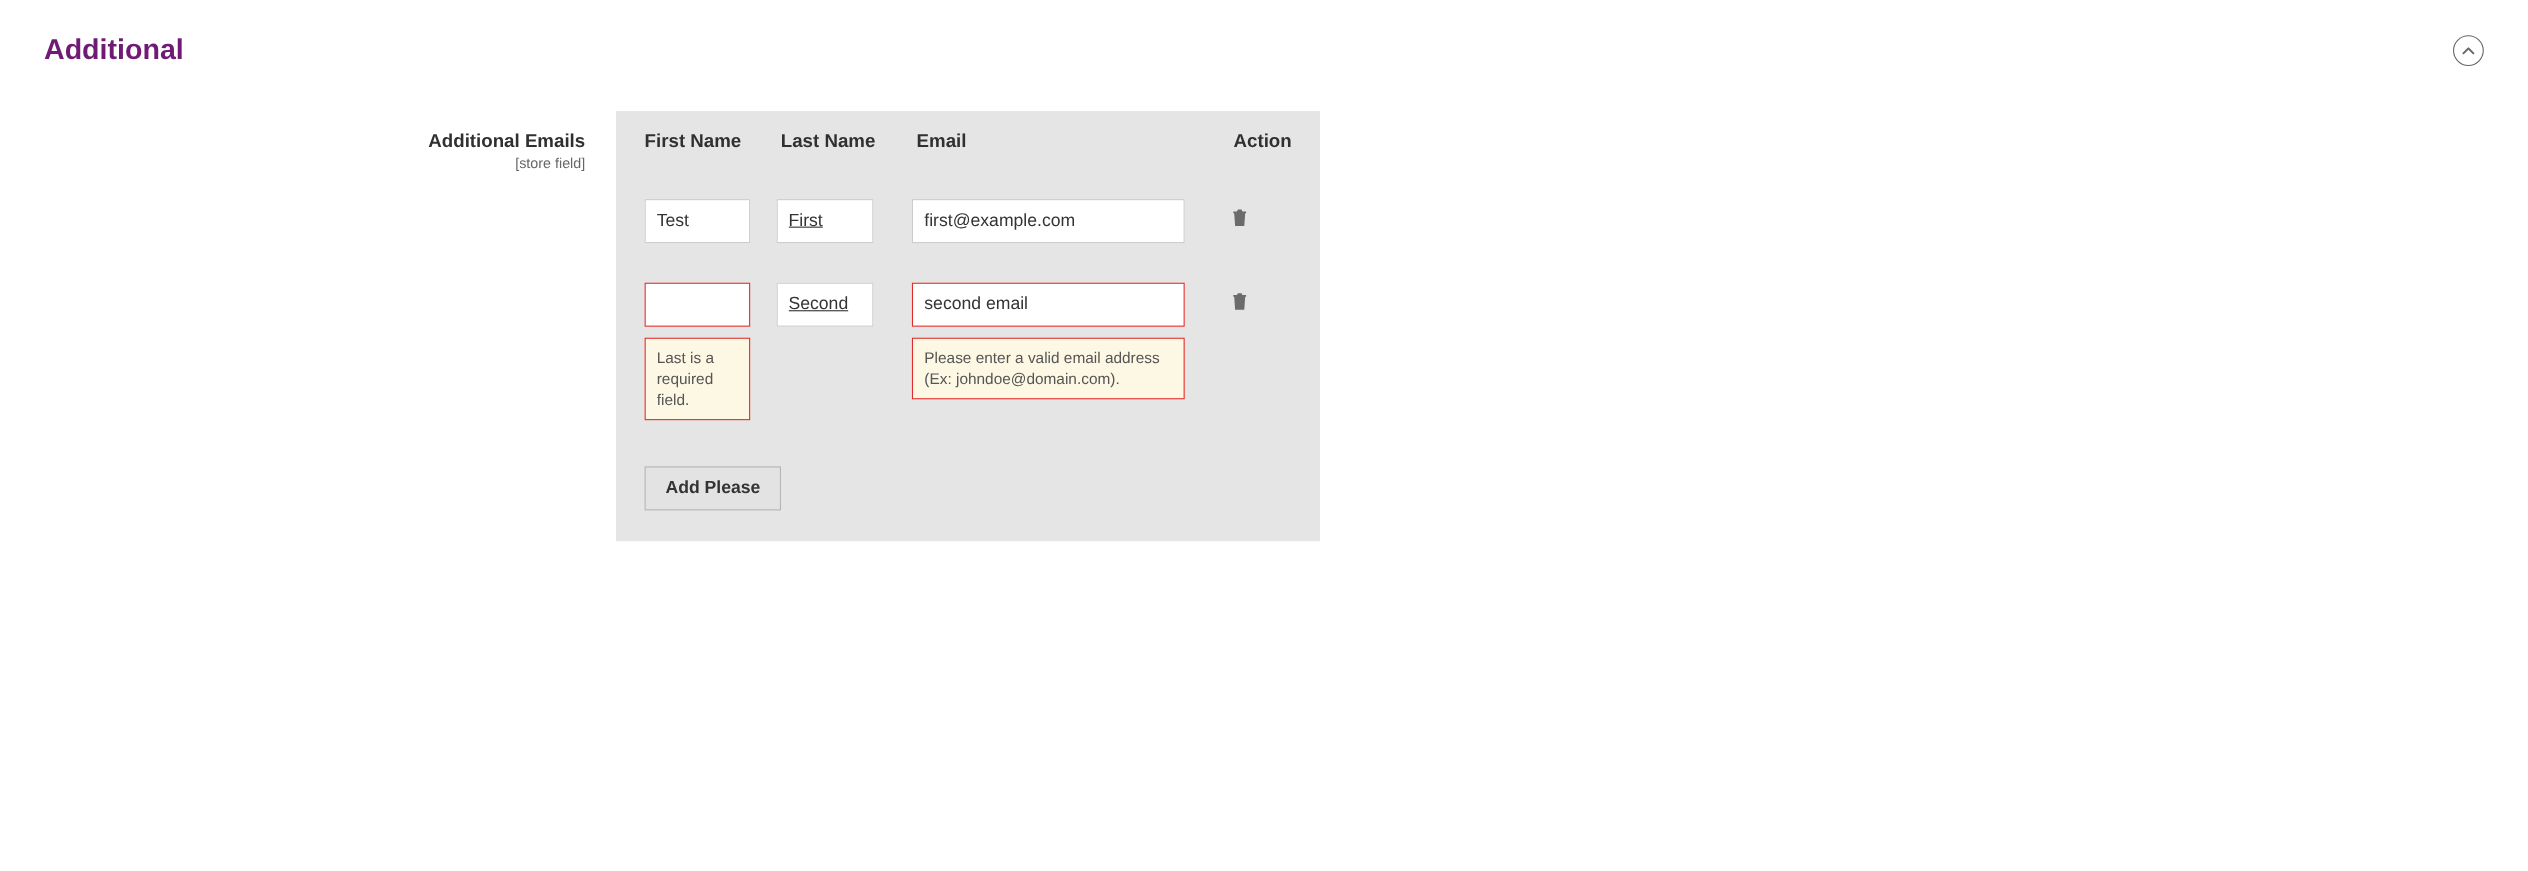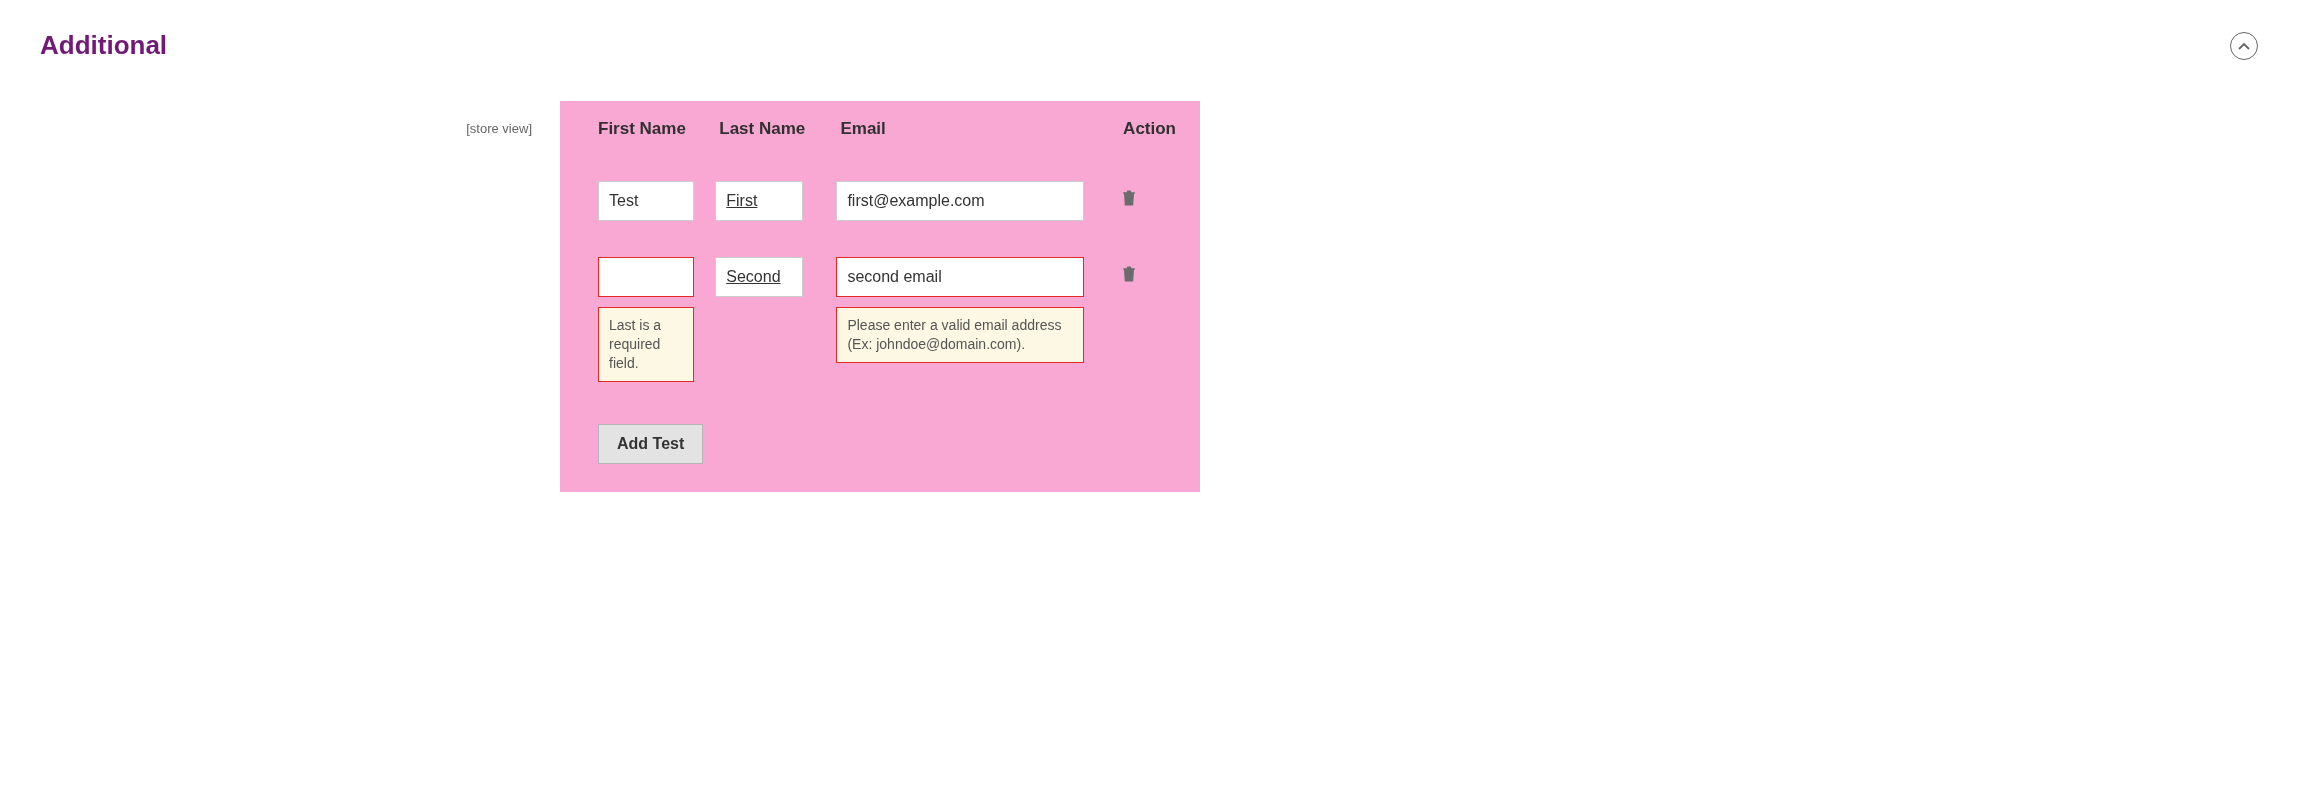--- a/index.html
+++ b/index.html
@@ -55,23 +55,22 @@
       font-size: 17px;
       font-weight: 600;
       color: #303030;
     }
     .field-scope {
       font-size: 13px;
       color: #666;
       margin-top: 2px;
     }
     .table-container {
-      background: #f9a8d4;
+      background: #e5e5e5;
       width: 640px;
-      padding-left: 12px;
     }
     .tbl {
       width: 100%;
       border-collapse: collapse;
     }
     .tbl th {
       text-align: left;
       font-size: 17px;
       font-weight: 600;
       color: #303030;
@@ -155,21 +154,22 @@
     <span>
       <svg viewBox="0 0 12 8" fill="none" stroke-width="1.8">
           <polyline points="1,6 6,1 11,6"></polyline>
         </svg>
     </span>
   </div>
 </div>
 
 <div class="form-row">
   <div class="field-label-col">
-    <div class="field-scope">[store view]</div>
+    <div class="field-label">Additional Emails</div>
+    <div class="field-scope">[store field]</div>
   </div>
 
   <div class="table-container">
     <table class="tbl">
       <thead>
         <tr>
           <th class="col-first">First Name</th>
           <th class="col-last">Last Name</th>
           <th class="col-email">Email</th>
           <th class="col-action">Action</th>
@@ -216,19 +216,19 @@
                 <svg viewBox="0 0 24 24">
                     <path d="M6 7h12l-1 14H7L6 7zm4-4h4l1 2h4v2H5V5h4l1-2z"></path>
                   </svg>
               </span>
             </span>
           </td>
         </tr>
 
         <tr class="footer-row">
           <td colspan="4">
-            <button class="add-btn">Add Test</button>
+            <button class="add-btn">Add Please</button>
           </td>
         </tr>
       </tbody>
     </table>
   </div>
 </div>
 
 </body></html>

